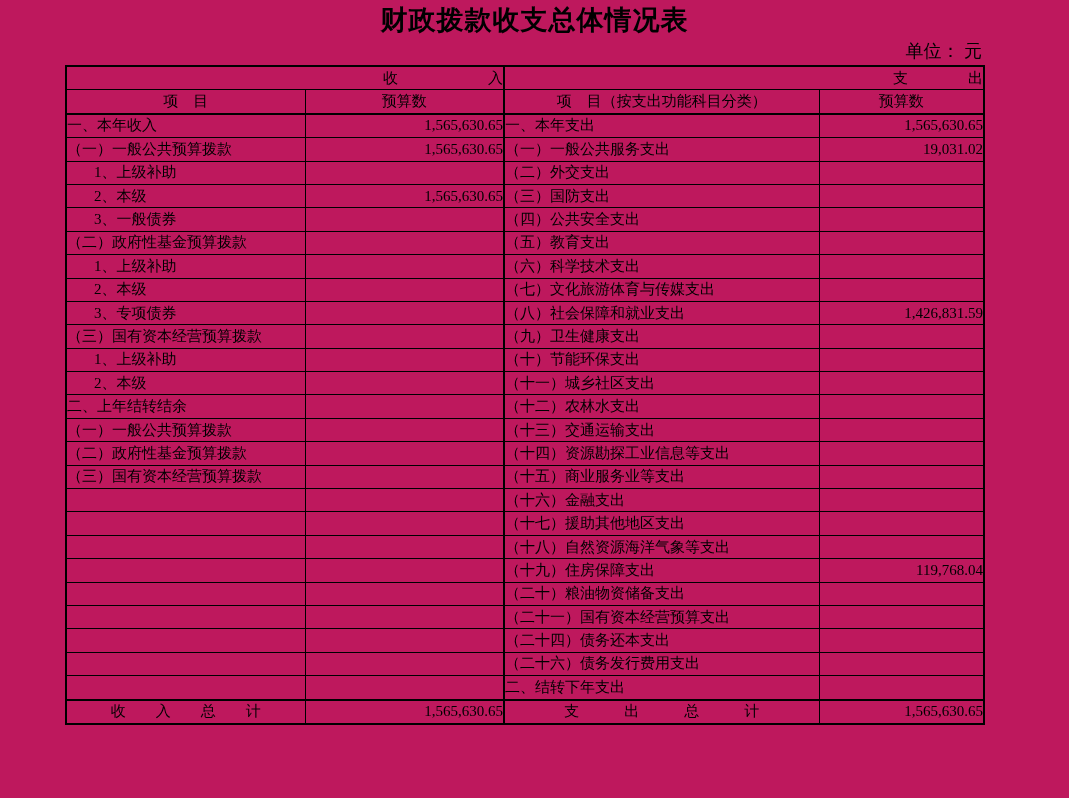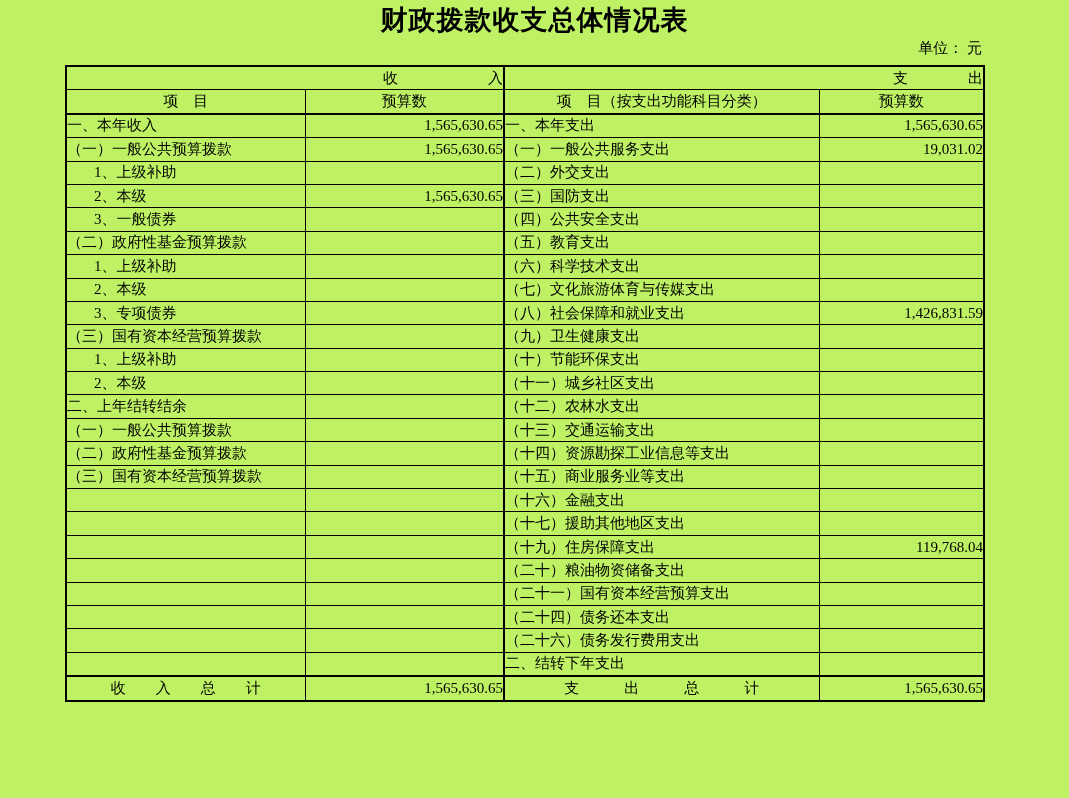--- a/index.html
+++ b/index.html
@@ -1,40 +1,40 @@
 <!DOCTYPE html>
 <html><head>
 <meta charset="utf-8">
 <style>
   html,body{margin:0;padding:0;background:#ffffff;}
   .page{
     position:relative;
     width:1069px;
     height:798px;
-    background:#bef264;
+    background:#be185d;
     color:#000000;
     font-family:"Liberation Serif","DejaVu Serif",serif;
     overflow:hidden;
   }
   .title{
     position:absolute;
     top:2px;
     left:0;
     width:100%;
     text-align:center;
     font-size:27px;
     font-weight:bold;
     letter-spacing:1px;
     white-space:pre;
   }
   .unit{
     position:absolute;
     top:39px;
     right:87px;
-    font-size:15px;
+    font-size:18px;
     white-space:pre;
   }
   table.budget{
     position:absolute;
     left:65px;
     top:65px;
     width:918px;
     border-collapse:collapse;
     table-layout:fixed;
     border:2px solid #000;
@@ -191,20 +191,26 @@
         </tr>
         <tr>
           <td class="item"></td>
           <td class="val"></td>
           <td class="item half">（十七）援助其他地区支出</td>
           <td class="val"></td>
         </tr>
         <tr>
           <td class="item"></td>
           <td class="val"></td>
+          <td class="item half">（十八）自然资源海洋气象等支出</td>
+          <td class="val"></td>
+        </tr>
+        <tr>
+          <td class="item"></td>
+          <td class="val"></td>
           <td class="item half">（十九）住房保障支出</td>
           <td class="val">119,768.04</td>
         </tr>
         <tr>
           <td class="item"></td>
           <td class="val"></td>
           <td class="item half">（二十）粮油物资储备支出</td>
           <td class="val"></td>
         </tr>
         <tr>

